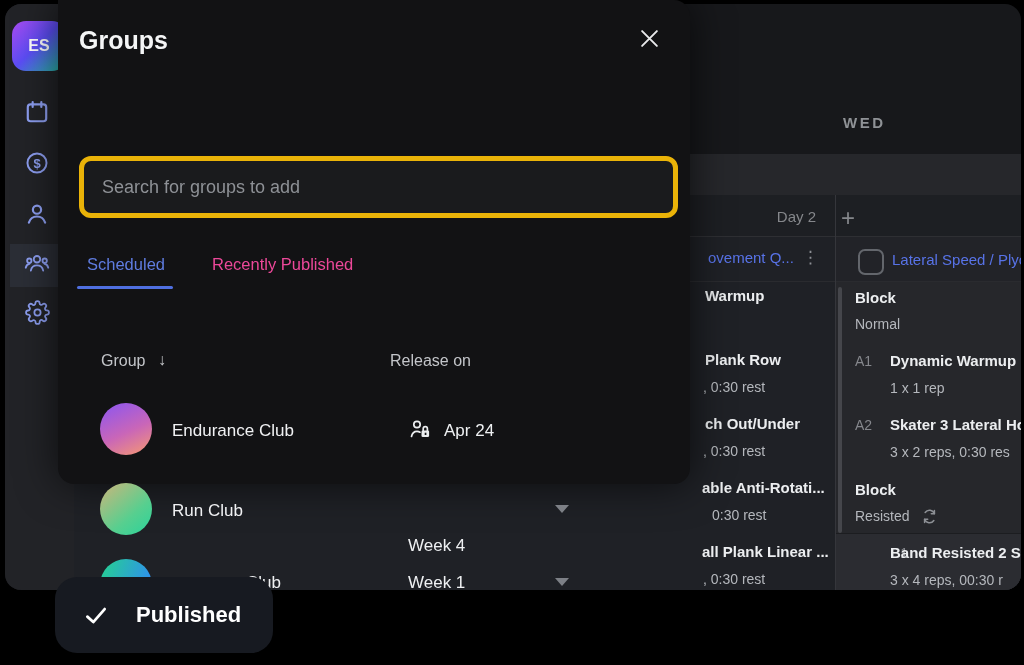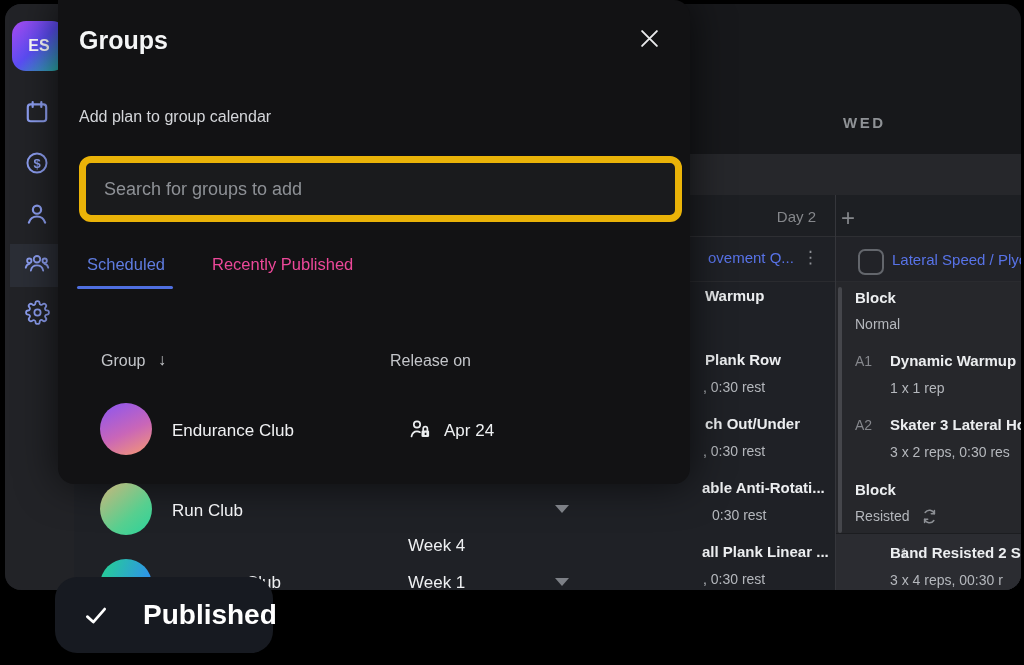--- a/index.html
+++ b/index.html
@@ -37,41 +37,41 @@
           display:flex;align-items:center;justify-content:center;
           color:#fff;font-size:16px;font-weight:bold;}
   .nav-sel{left:5px;top:240px;width:69px;height:43px;background:#2b2e36;}
   .nav-bar{left:70px;top:87px;width:4px;height:49px;background:#5b79e8;border-radius:3px;}
   .navicon{width:26px;height:26px;display:flex;align-items:center;justify-content:center;}
   
   .modal{left:58px;top:0;width:632px;height:484px;background:#121214;
          border-radius:0 16px 16px 16px;box-shadow:0 0 40px rgba(0,0,0,.65);z-index:10;}
   .m-title{color:#f4f5f6;font-size:25px;font-weight:bold;}
   .m-sub{color:#d4d6da;font-size:16px;}
-  .m-search{left:21px;top:156px;width:553px;height:52px;background:#1a1b1d;border:7px solid #eab308;
+  .m-search{left:21px;top:156px;width:553px;height:52px;background:#1a1b1d;border:5px solid #eab308;
             border-radius:12px;color:#e8e9eb;font-size:18px;padding:0 18px;outline:none;
             font-family:"Liberation Sans",sans-serif;}
   .m-search::placeholder{color:#8e9196;}
   .tab{font-size:16.5px;}
   .tab.active{color:#5f7ce0;font-weight:500;}
   .tab.idle{color:#ec4899;font-weight:500;}
   .tab-underline{left:19px;top:286px;width:96px;height:3px;background:#4f6fe0;border-radius:2px;}
   .thead{color:#c3c5c9;font-size:16px;}
   .rowname{color:#f0f1f3;font-size:17px;}
   .rowrel{color:#eef0f2;font-size:17px;}
   .gcircle{width:52px;height:52px;border-radius:50%;}
   .g1{background:linear-gradient(155deg,#8a55f2 0%,#c966b8 55%,#f79a70 100%);}
   .g2{background:linear-gradient(140deg,#c4b77c 5%,#57cf8f 62%,#2ad39b 100%);}
   .g3{background:linear-gradient(110deg,#27c79e 15%,#2f8ef0 85%);}
   .caret{width:0;height:0;border-left:7px solid transparent;border-right:7px solid transparent;
          border-top:8px solid #7d8086;}
   
   .toast{left:55px;top:577px;width:218px;height:76px;background:#171a21;border-radius:22px;
          z-index:20;display:flex;align-items:center;}
-  .toast-label{color:#ffffff;font-size:28px;font-weight:bold;margin-left:34px;}
+  .toast-label{color:#ffffff;font-size:22px;font-weight:bold;margin-left:27px;}
   svg{display:block;}
 </style>
 </head>
 <body>
 
 <div class="abs window">
 
   <div class="abs cal-band"></div>
   <div class="abs cal-dayrow"></div>
   <div class="abs col-left-bg"></div>
@@ -173,21 +173,20 @@
 </div>
 
 <div class="abs modal">
   <div class="abs m-title" style="left:21px;top:26px;">Groups</div>
   <span class="abs" style="left:582px;top:29px;">
     <svg width="19" height="19" viewBox="0 0 18 18" stroke="#e9eaec" stroke-width="1.8" stroke-linecap="round">
       <path d="M2 2l14 14M16 2L2 16"></path>
     </svg>
   </span>
 
-  <div class="abs m-sub" style="left:21px;top:108px;">Add plan to group calendar</div>
 
   <input class="abs m-search" type="text" placeholder="Search for groups to add" style="">
 
   <div class="abs tab active" style="left:29px;top:255px;">Scheduled</div>
   <div class="abs tab idle" style="left:154px;top:255px;">Recently Published</div>
   <div class="abs tab-underline"></div>
 
   <div class="abs thead" style="left:43px;top:352px;">Group</div>
   <div class="abs thead" style="left:100px;top:351px;">↓</div>
   <div class="abs thead" style="left:332px;top:352px;">Release on</div>

